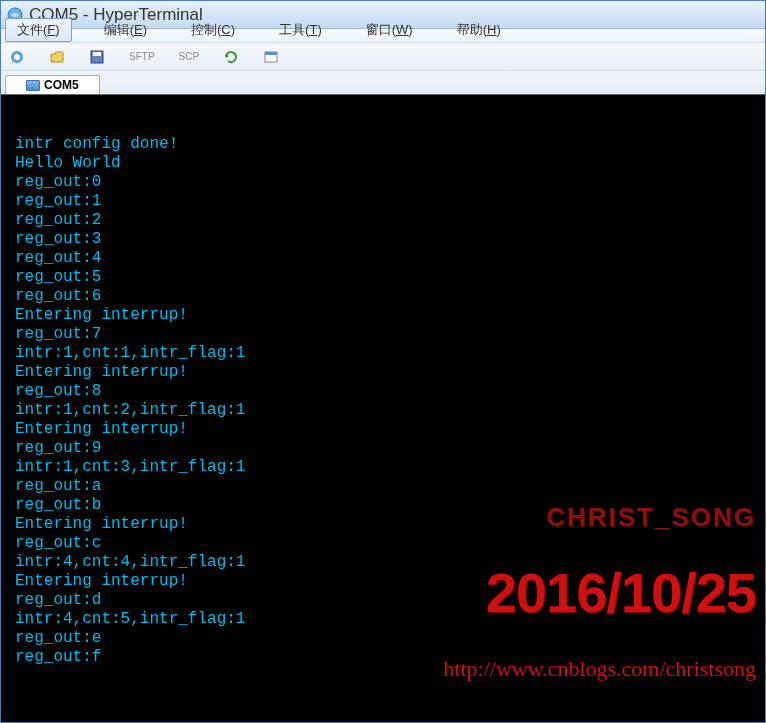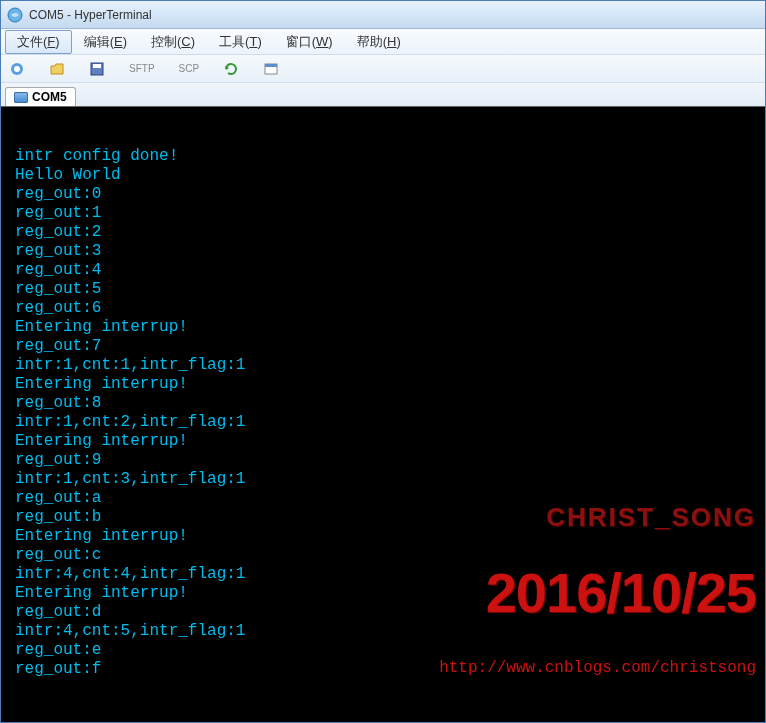--- a/index.html
+++ b/index.html
@@ -24,31 +24,31 @@
       align-items: center;
       padding: 0 6px;
       border-bottom: 1px solid #a0b8d8;
     }
     .titlebar-icon {
       width: 16px;
       height: 16px;
       margin-right: 6px;
     }
     .titlebar-text {
-      font-size: 12px;
+      font-size: 17px;
       color: #333;
     }
     .menubar {
-      height: 26px;
+      height: 14px;
       background: linear-gradient(to bottom, #f8fbfe 0%, #ecf3fb 100%);
       display: flex;
       align-items: flex-end;
       padding: 0 4px;
       border-bottom: 1px solid #d0ddec;
-      gap: 0;
+      gap: 20px;
     }
     .menu-item {
       font-size: 13px;
       color: #333;
       padding: 3px 12px;
       cursor: pointer;
     }
     .menu-item.active {
       border: 1px solid #7da2ce;
       background: linear-gradient(to bottom, #f0f6fd 0%, #d9e8fa 100%);
@@ -83,21 +83,21 @@
       display: flex;
       align-items: flex-end;
       padding: 0 4px;
       border-bottom: 1px solid #666;
     }
     .tab {
       background: #fff;
       border: 1px solid #aaa;
       border-bottom: none;
       border-radius: 3px 3px 0 0;
-      padding: 2px 8px;
+      padding: 2px 20px;
       display: flex;
       align-items: center;
       gap: 4px;
       font-size: 12px;
       font-weight: bold;
     }
     .tab-icon {
       width: 14px;
       height: 11px;
       background: linear-gradient(to bottom, #88b8e8 0%, #4a8dd8 100%);
@@ -137,22 +137,22 @@
     .wm-date {
       font-family: Arial, sans-serif;
       font-size: 56px;
       font-weight: 700;
       color: #cc1111;
       letter-spacing: -1px;
       line-height: 1;
       text-shadow: 1px 1px 0 #770000;
     }
     .wm-url {
-      font-family: Liberation Mono, monospace;
-      font-size: 16px;
+      font-family: Liberation Serif, serif;
+      font-size: 22px;
       color: #cc1111;
       letter-spacing: 0px;
     }
     .underline { text-decoration: underline; }
   </style>
 </head>
 <body>
 
 <div class="window">
 

